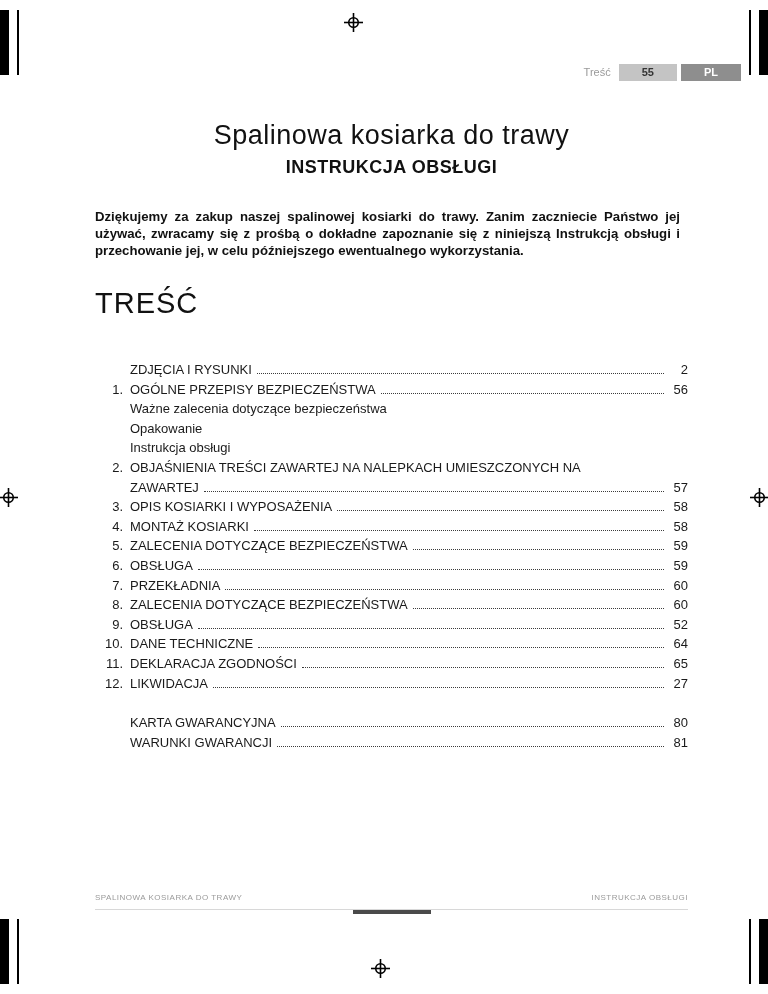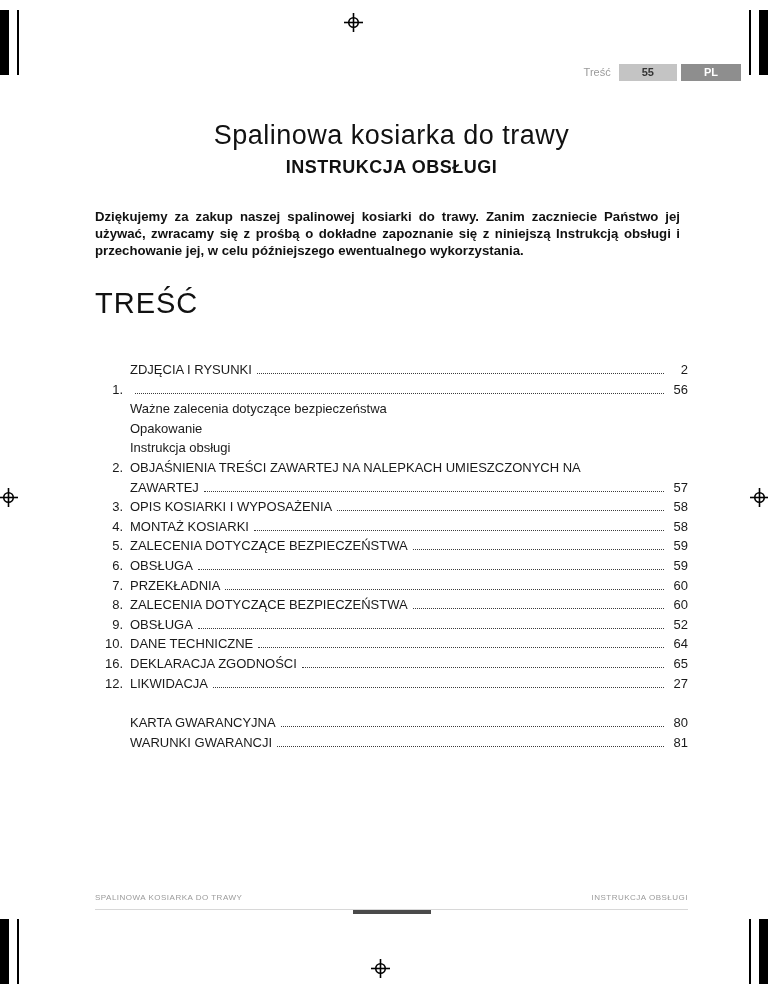--- a/index.html
+++ b/index.html
@@ -124,20 +124,21 @@
     <h3 class="toc-heading">TREŚĆ</h3>
     <div class="toc-list">
         <div class="toc-row">
           <span class="toc-num"></span>
           <span class="toc-label">ZDJĘCIA I RYSUNKI</span>
           <span class="toc-leader"></span>
           <span class="toc-page">2</span>
         </div>
         <div class="toc-row">
           <span class="toc-num">1.</span>
+          <span class="toc-label">OGÓLNE PRZEPISY BEZPIECZEŃSTWA</span>
           <span class="toc-leader"></span>
           <span class="toc-page">56</span>
         </div>
         <div class="toc-row">
           <span class="toc-num"></span>
           <span class="toc-label">Ważne zalecenia dotyczące bezpieczeństwa</span>
         </div>
         <div class="toc-row">
           <span class="toc-num"></span>
           <span class="toc-label">Opakowanie</span>
@@ -198,21 +199,21 @@
           <span class="toc-leader"></span>
           <span class="toc-page">52</span>
         </div>
         <div class="toc-row">
           <span class="toc-num">10.</span>
           <span class="toc-label">DANE TECHNICZNE</span>
           <span class="toc-leader"></span>
           <span class="toc-page">64</span>
         </div>
         <div class="toc-row">
-          <span class="toc-num">16.</span>
+          <span class="toc-num">11.</span>
           <span class="toc-label">DEKLARACJA ZGODNOŚCI</span>
           <span class="toc-leader"></span>
           <span class="toc-page">65</span>
         </div>
         <div class="toc-row">
           <span class="toc-num">12.</span>
           <span class="toc-label">LIKWIDACJA</span>
           <span class="toc-leader"></span>
           <span class="toc-page">27</span>
         </div>

